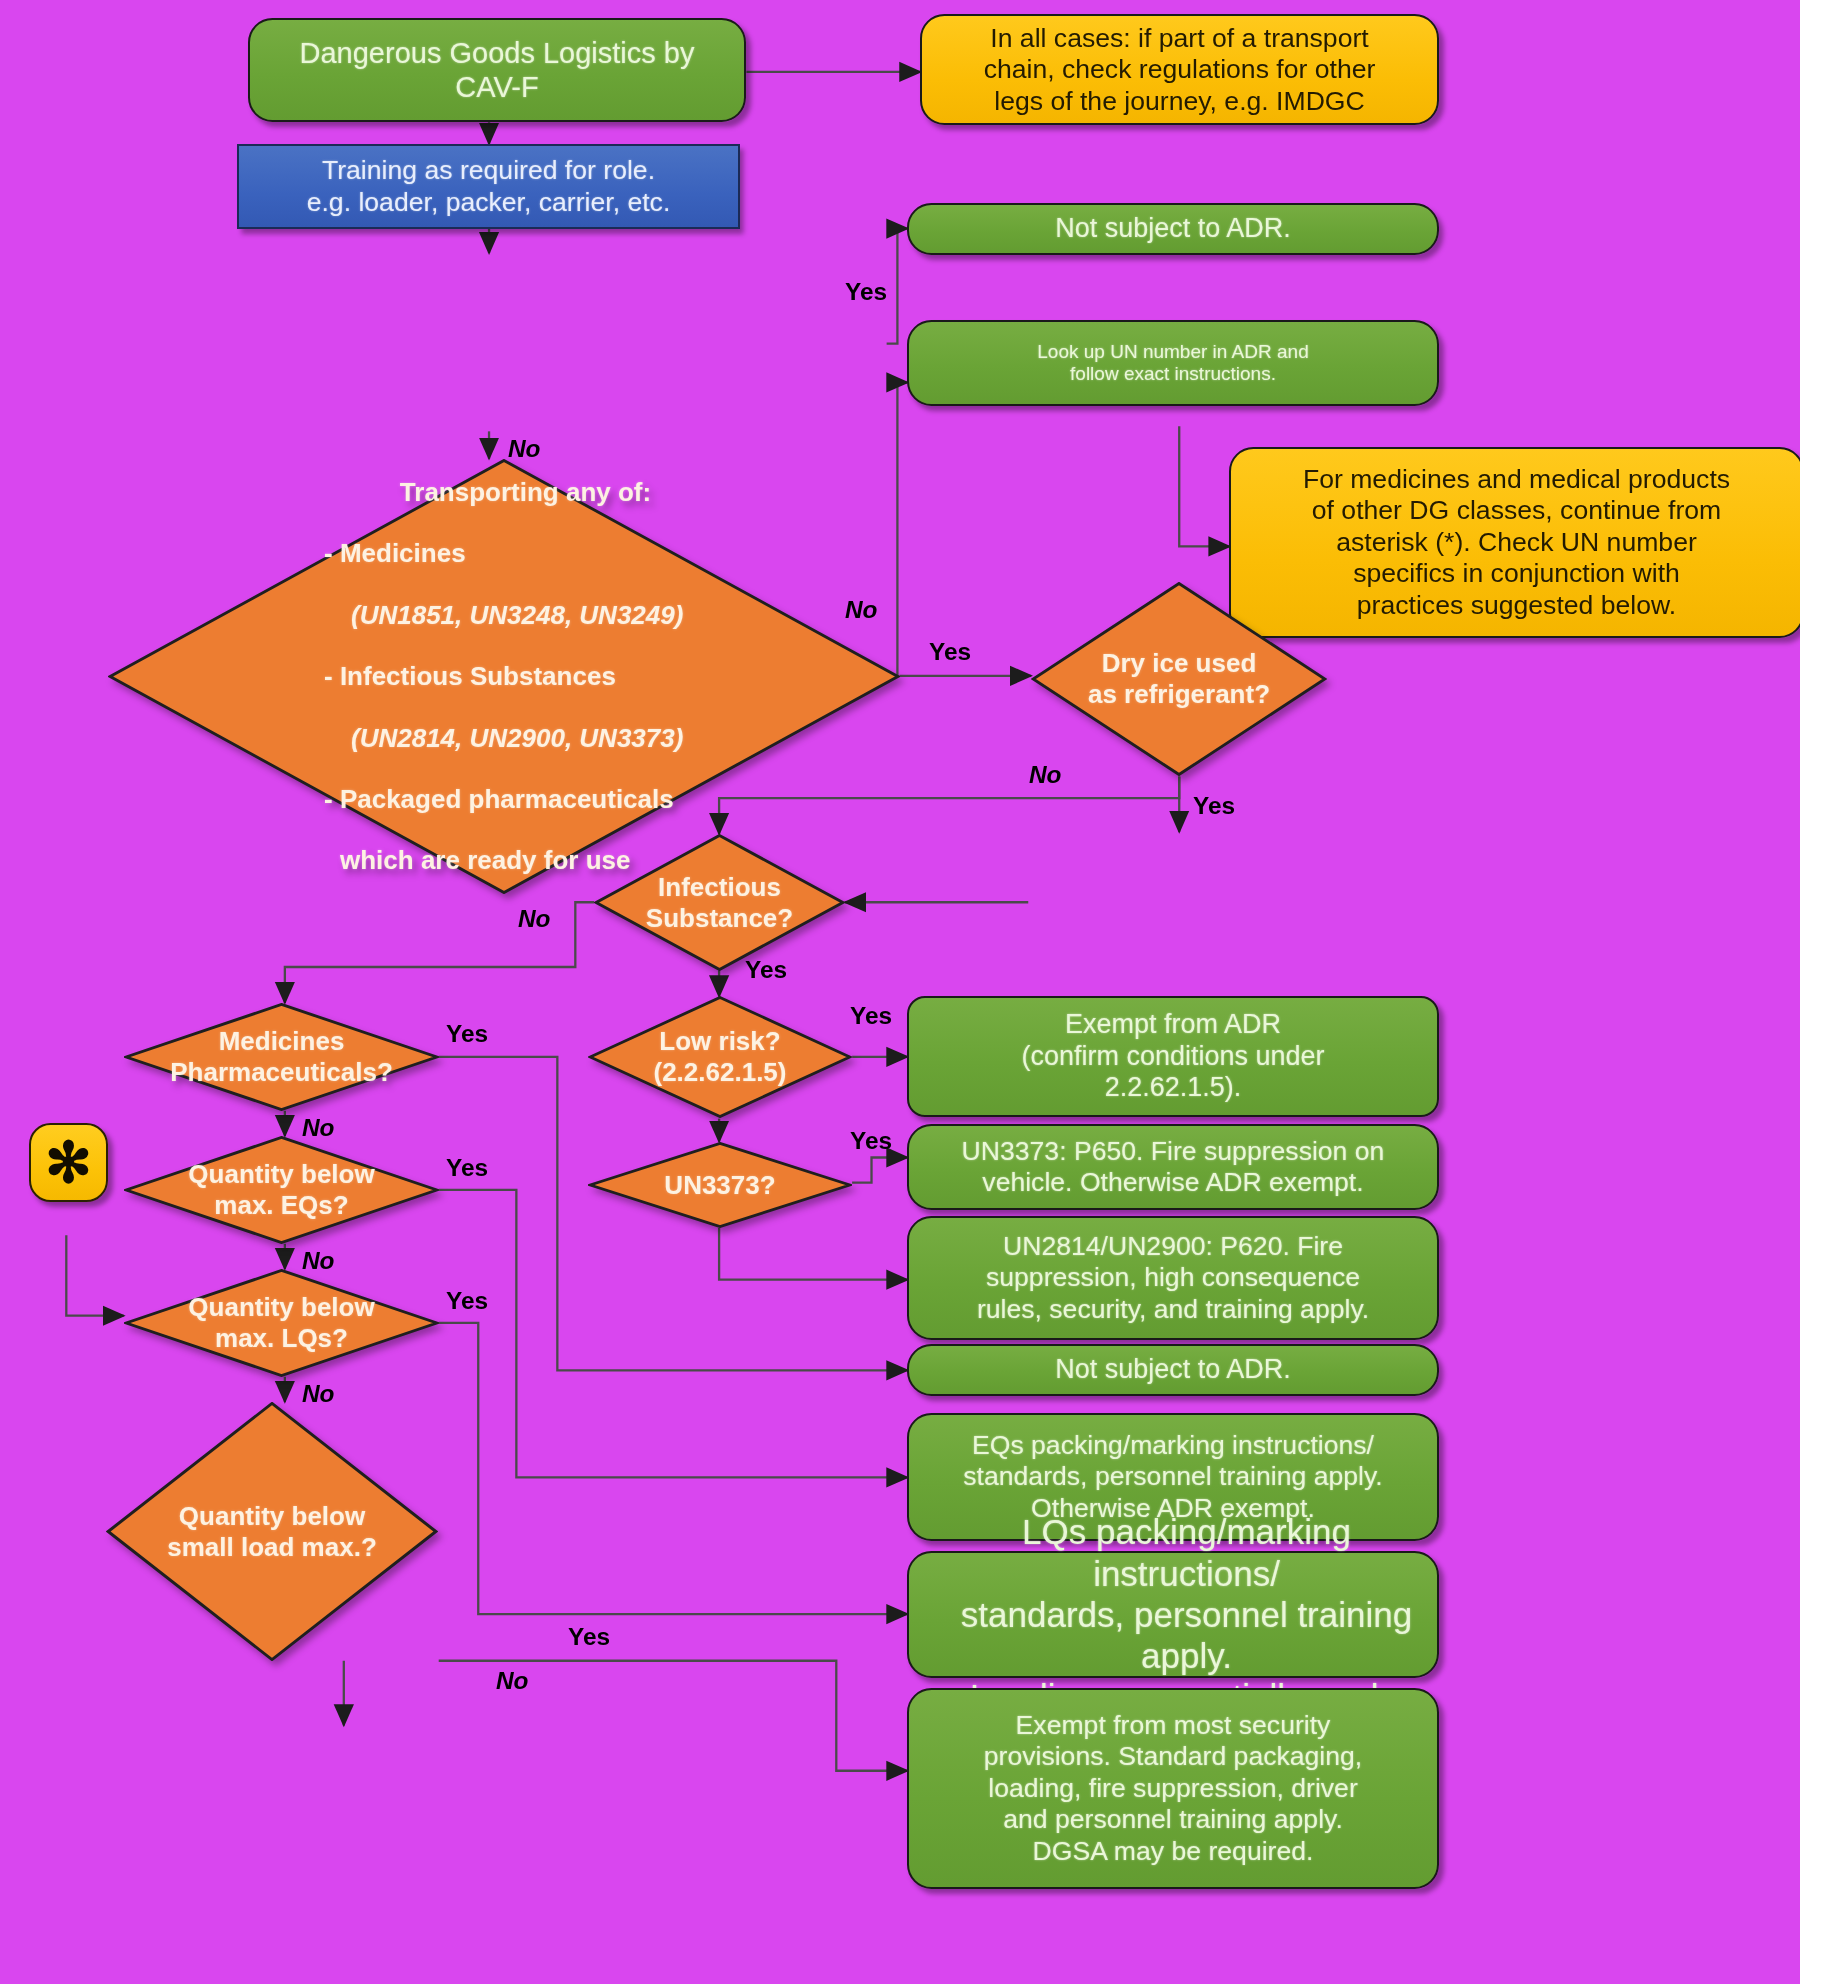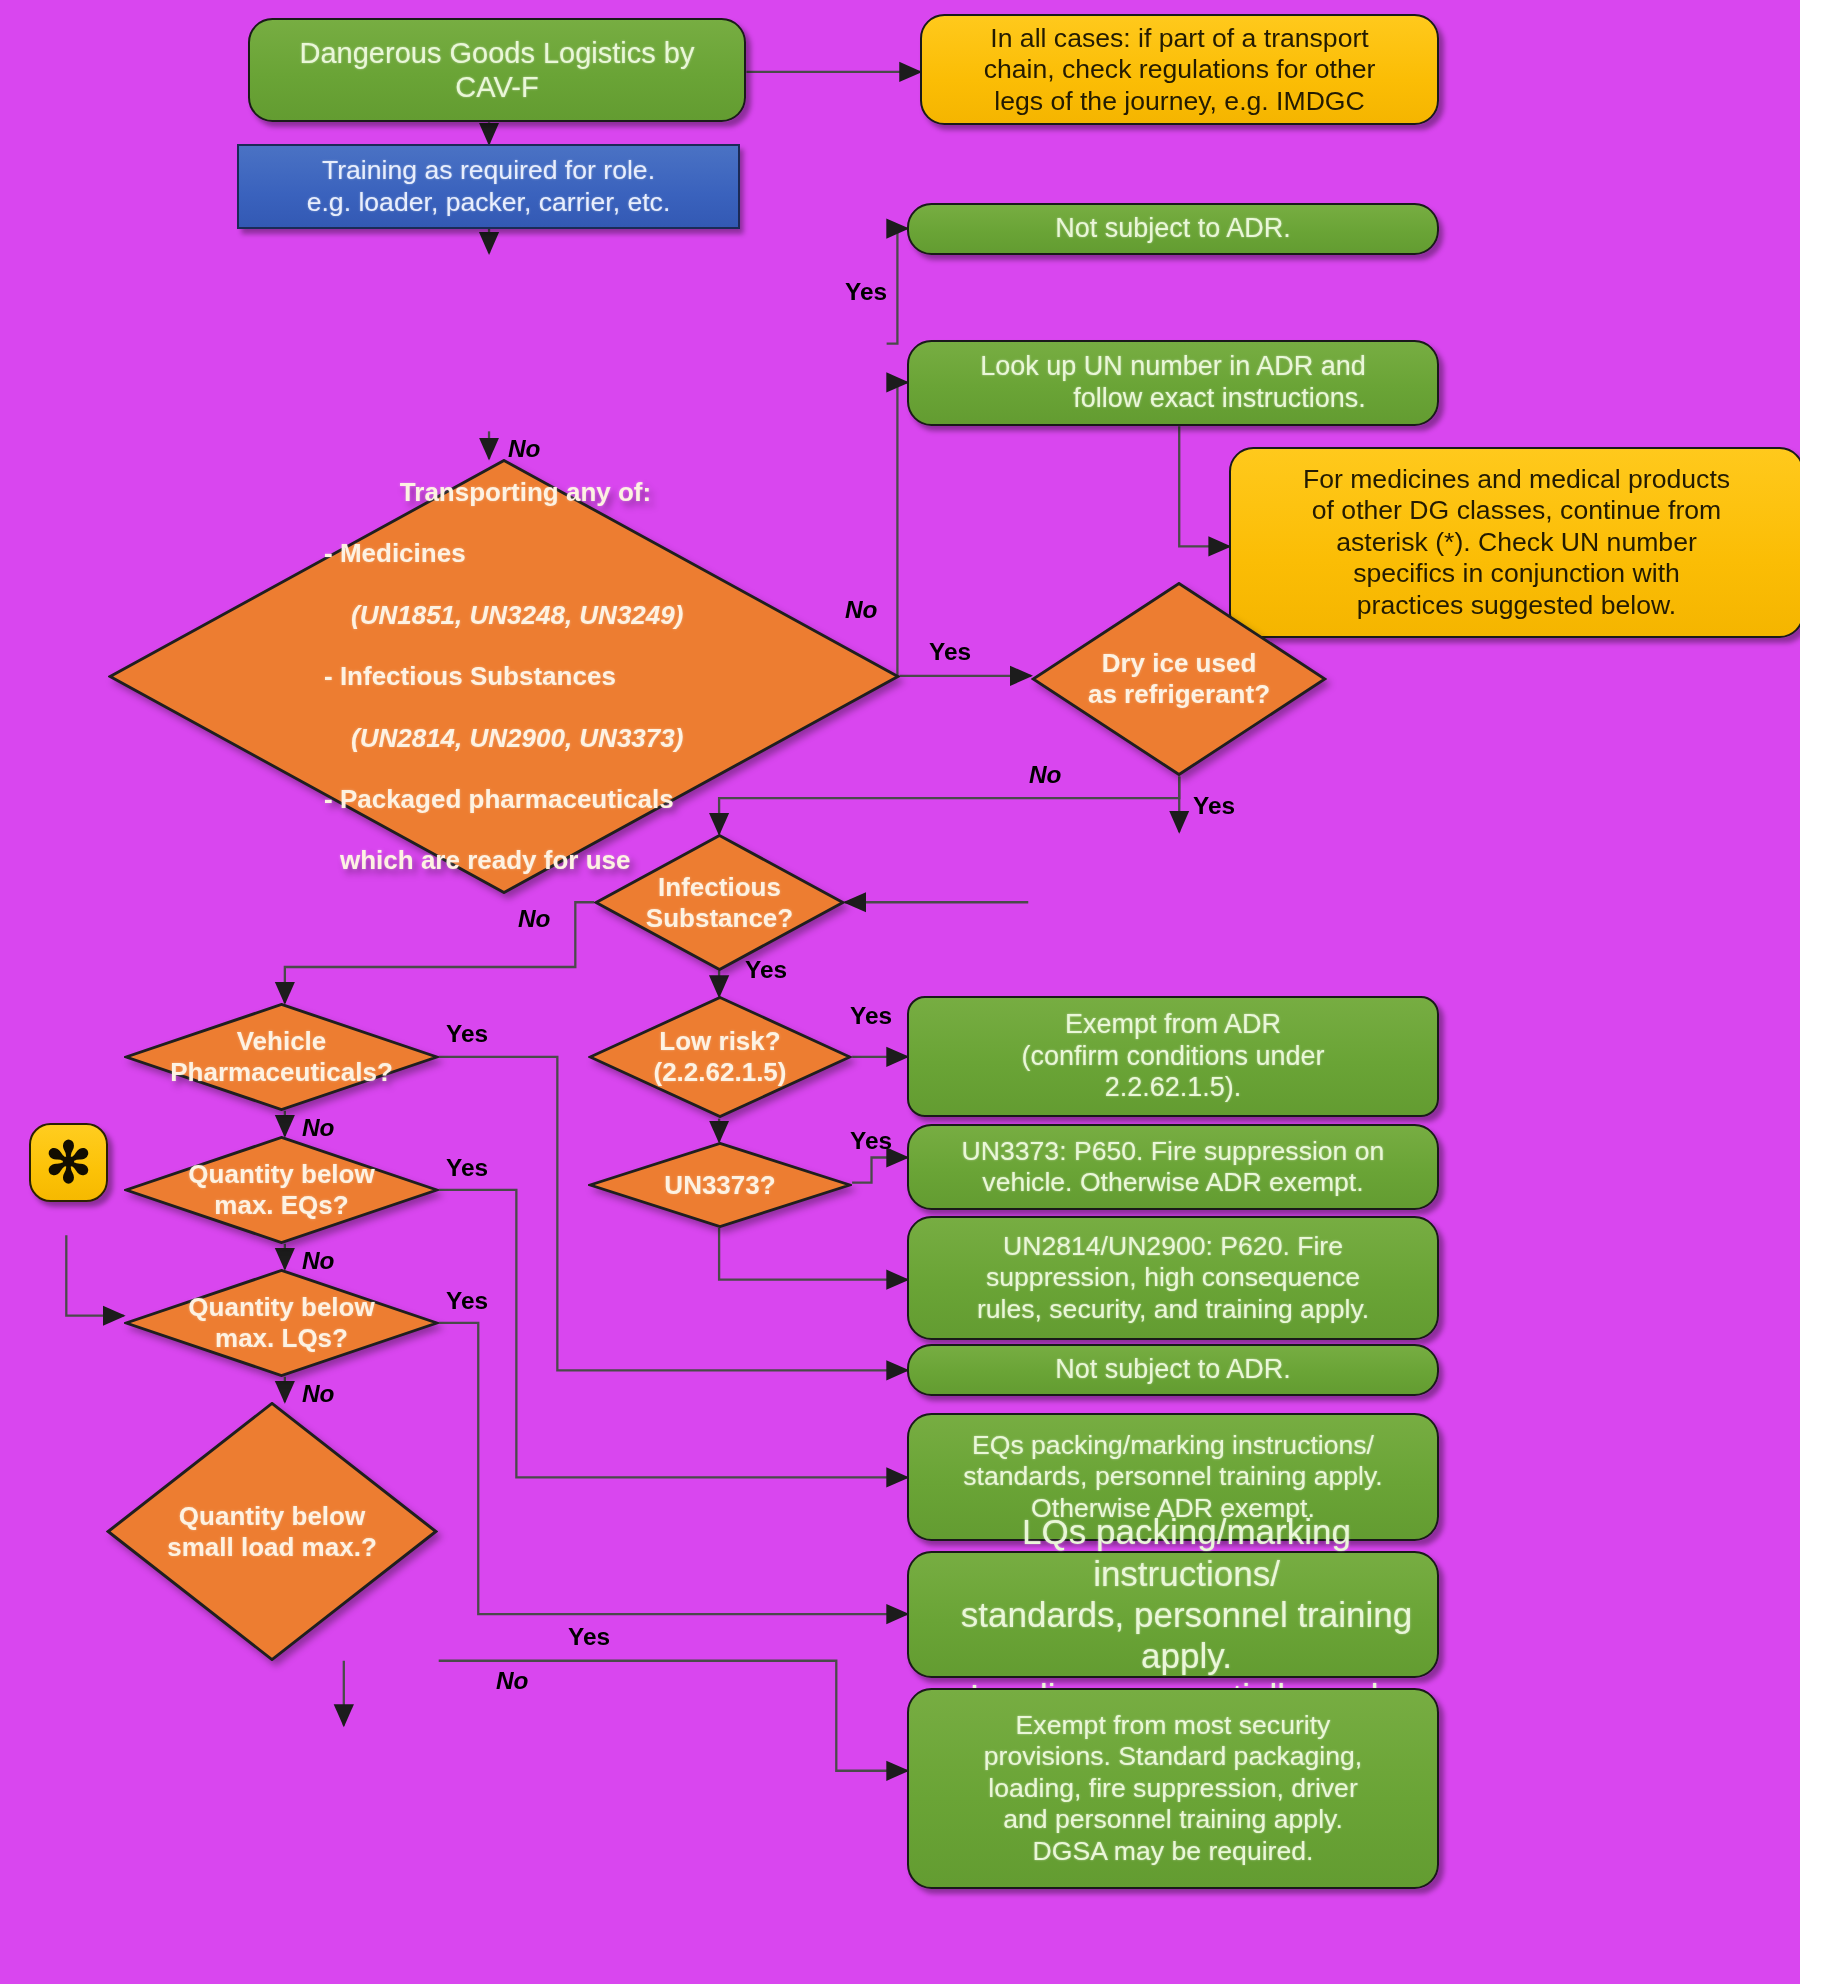--- a/index.html
+++ b/index.html
@@ -134,21 +134,21 @@
   <div class="node blue" style="left:237px;top:144px;width:503px;height:85px;font-size:26.6px;">
     <span class="txt">Training as required for role.
 e.g. loader, packer, carrier, etc.</span>
   </div>
 
 
   <div class="node rounded green" style="left:907px;top:203px;width:532px;height:52px;font-size:27px;">
     <span class="txt">Not subject to ADR.</span>
   </div>
 
-  <div class="node rounded green" style="left:907px;top:340px;width:532px;height:86px;font-size:27px;text-align:right;">
+  <div class="node rounded green" style="left:907px;top:320px;width:532px;height:86px;font-size:19px;">
     <span class="txt">Look up UN number in ADR and
 follow exact instructions.</span>
   </div>
 
   <div class="node rounded yellow" style="left:1229px;top:447px;width:575px;height:191px;font-size:26.6px;">
     <span class="txt">For medicines and medical products
 of other DG classes, continue from
 asterisk (*). Check UN number
 specifics in conjunction with
 practices suggested below.</span>
@@ -198,21 +198,21 @@
     <svg viewBox="0 0 367 120" preserveAspectRatio="none">
       <polygon points="183.5,2 364,60 183.5,118 3,60" fill="#ED7D31" stroke="#1f1f1f" stroke-width="4"></polygon>
     </svg>
     <span class="txt">UN3373?</span>
   </div>
 
   <div class="node diamond" style="left:124px;top:1003px;width:315px;height:108px;font-size:26px;">
     <svg viewBox="0 0 438 150" preserveAspectRatio="none">
       <polygon points="219,2 435,75 219,148 3,75" fill="#ED7D31" stroke="#1f1f1f" stroke-width="4"></polygon>
     </svg>
-    <span class="txt">Vehicle
+    <span class="txt">Medicines
 Pharmaceuticals?</span>
   </div>
 
   <div class="asterisk" style="left:29px;top:1123px;">
     <span>✻</span>
   </div>
 
   <div class="node diamond" style="left:124px;top:1136px;width:315px;height:108px;font-size:26px;">
     <svg viewBox="0 0 438 150" preserveAspectRatio="none">
       <polygon points="219,2 435,75 219,148 3,75" fill="#ED7D31" stroke="#1f1f1f" stroke-width="4"></polygon>

